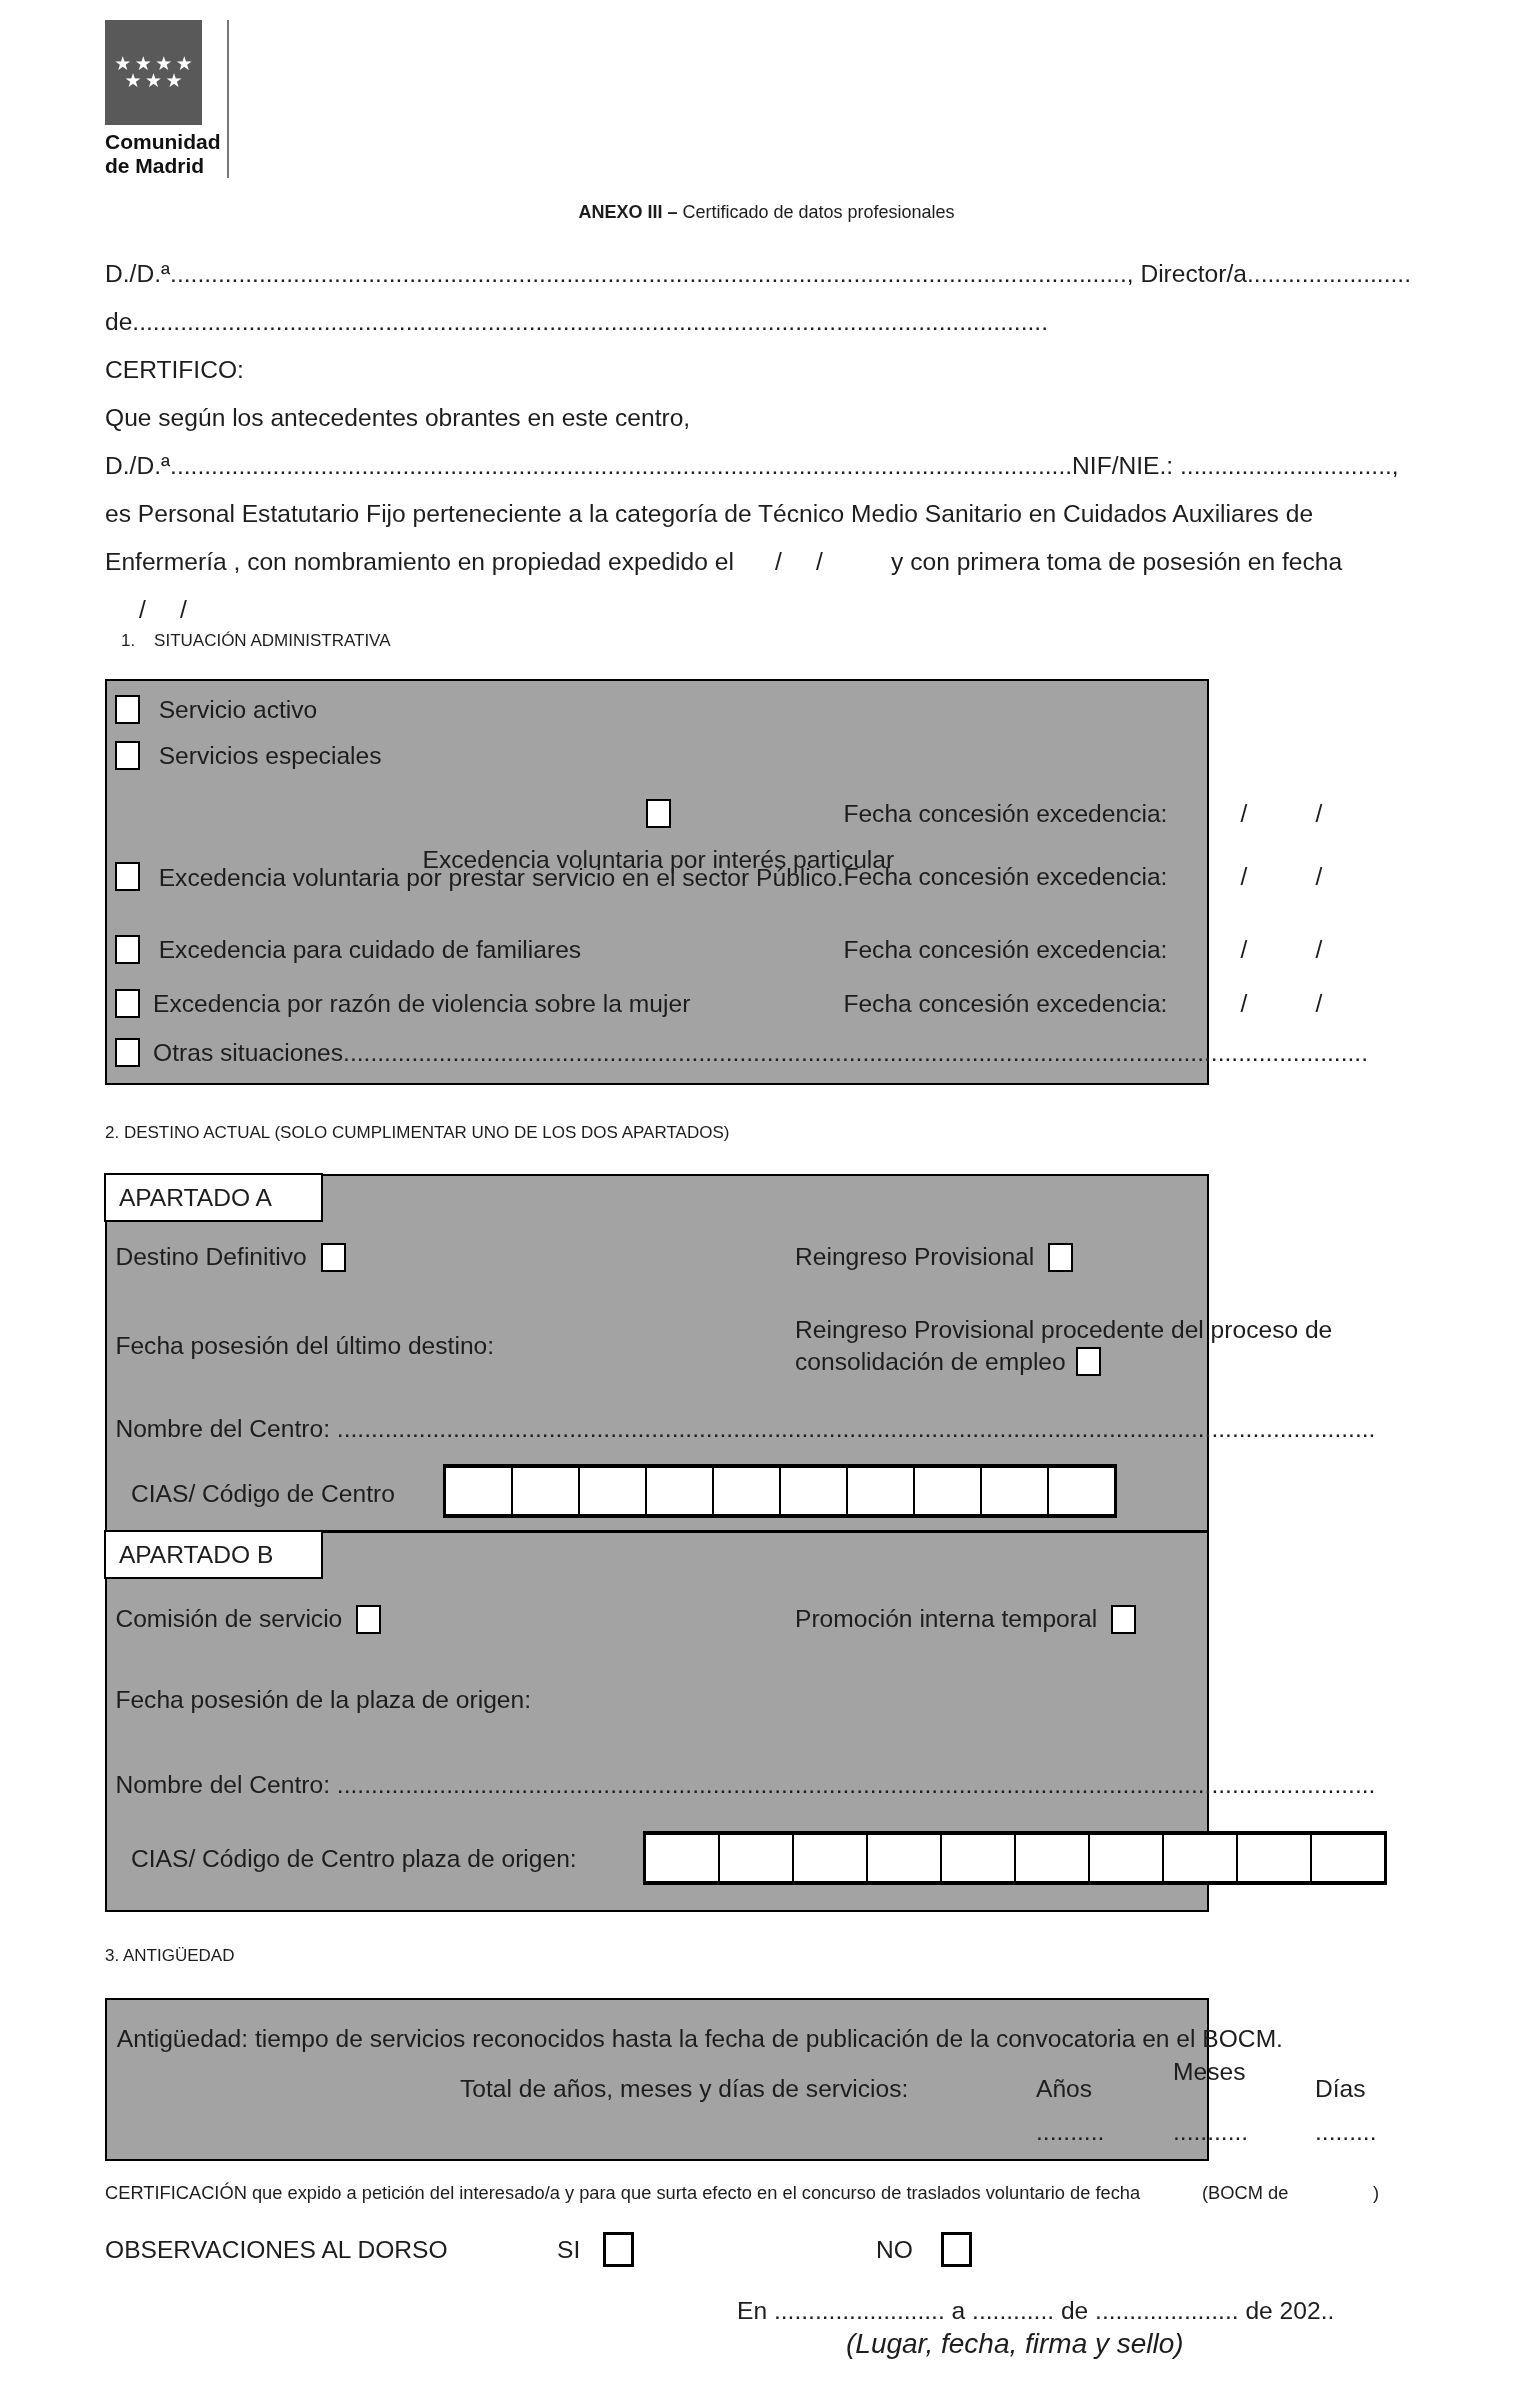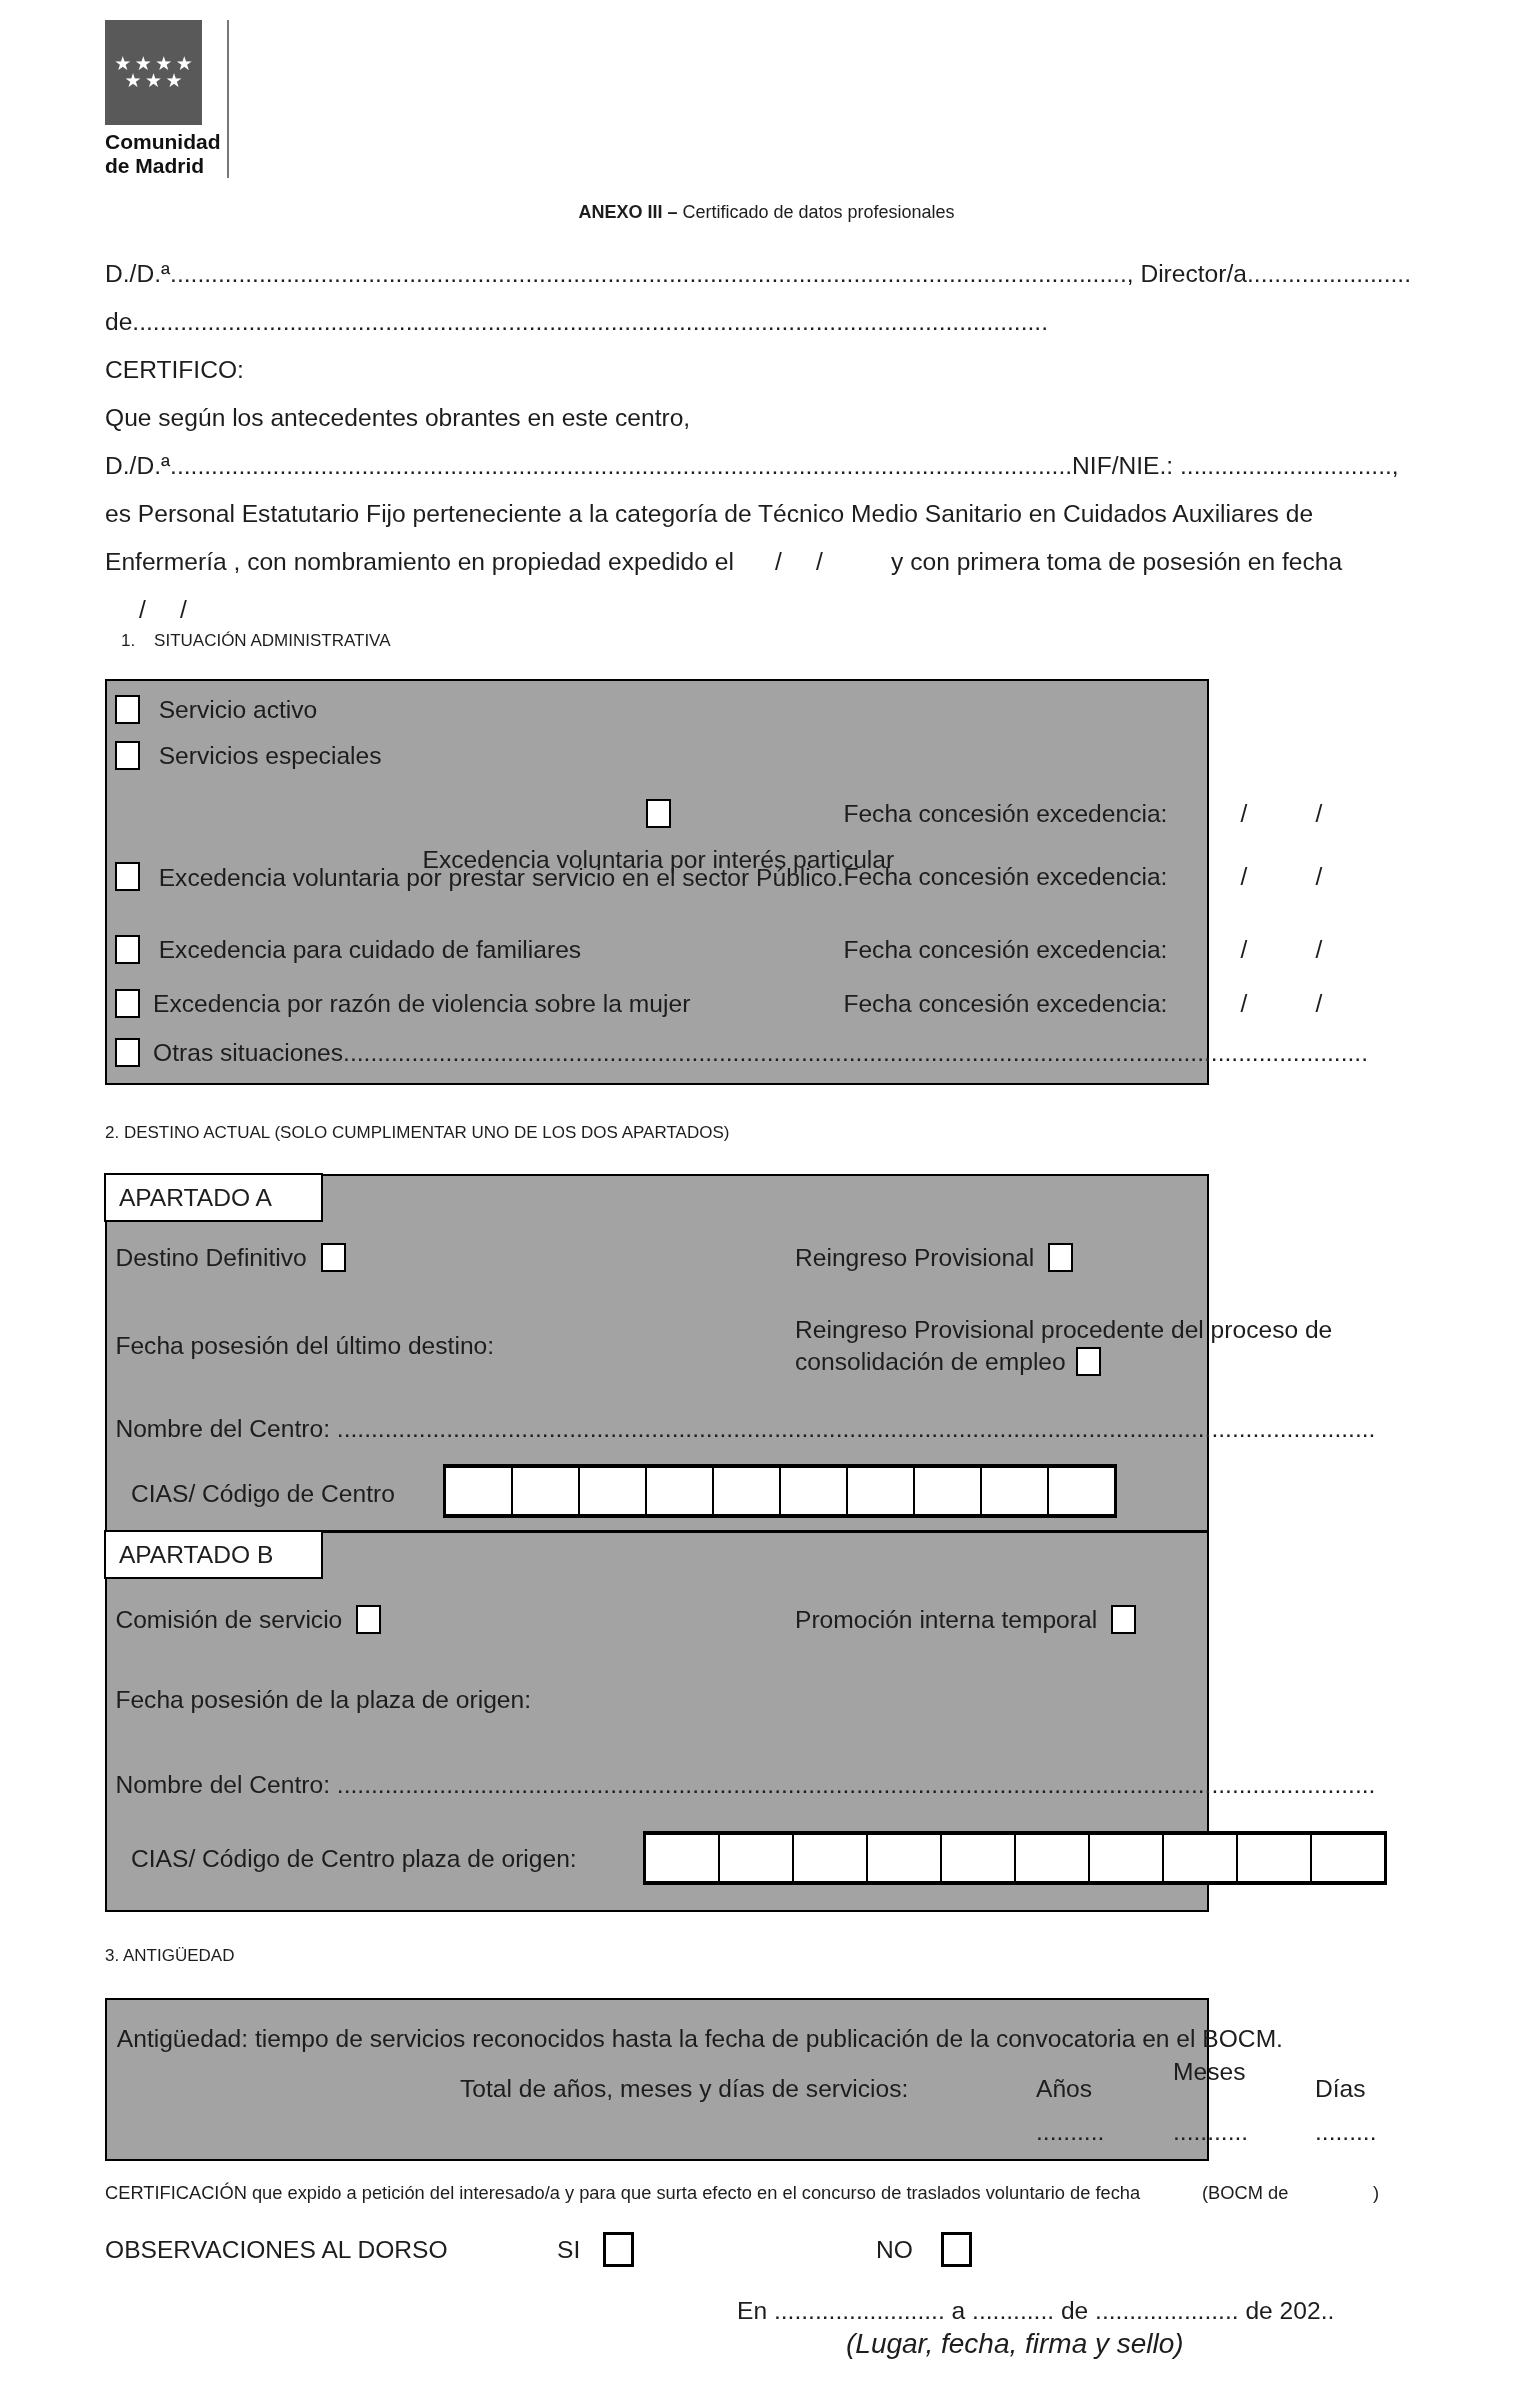--- a/index.html
+++ b/index.html
@@ -40,21 +40,21 @@
   .row.topalign{align-items:flex-start;}
   .row .lbl{white-space:pre;}
   .row .lbl.wrap{white-space:normal;width:689px;line-height:32px;}
   .fecha{position:absolute;left:728px;top:1.4px;white-space:pre;}
   .slashes{position:absolute;left:1125px;top:1.4px;white-space:pre;}
 
   
   .tab{position:absolute;left:-2.8px;width:219px;height:49px;border:2.8px solid #000;box-sizing:border-box;
        background:#fff;display:flex;align-items:center;padding-left:12.7px;}
 
-  .pairrow{position:absolute;display:flex;align-items:center;gap:14px;white-space:pre;}
+  .pairrow{position:absolute;display:flex;gap:14px;white-space:pre;}
   .divline{position:absolute;left:0;width:100%;height:2.8px;background:#000;}
 
   
   .grid{position:absolute;display:flex;border:3.5px solid #000;border-top-width:4.9px;border-bottom-width:4.9px;background:#fff;}
   .grid .cell{height:46px;border-right:2.1px solid #000;}
   .grid .cell:last-child{border-right:none;}
   .g1 .cell{width:65px;}
   .g2 .cell{width:72px;}
 
   .wraptext{line-height:32px;width:598px;}

